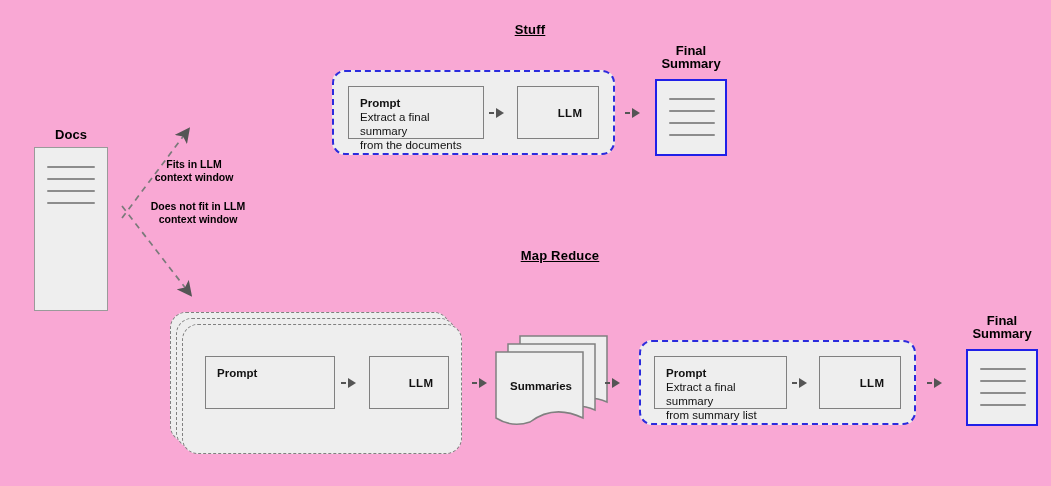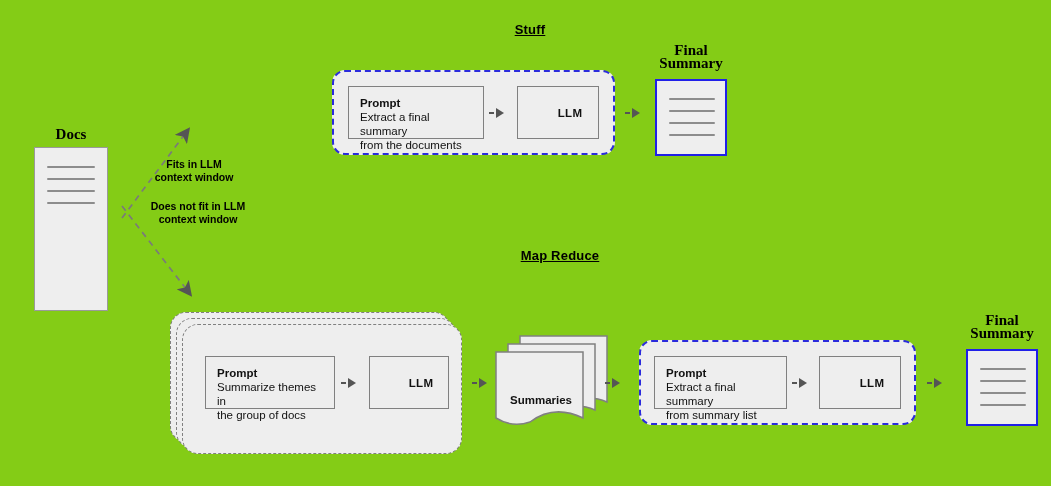--- a/index.html
+++ b/index.html
@@ -8,47 +8,46 @@
     background: #ffffff;
   }
   body {
     font-family: "Liberation Sans", sans-serif;
     -webkit-font-smoothing: antialiased;
   }
   #canvas {
     position: relative;
     width: 1051px;
     height: 486px;
-    background: #84cc16;
+    background: #f9a8d4;
     overflow: hidden;
   }
 
   
   .abs { position: absolute; box-sizing: border-box; }
 
   
   .section-title {
     font-size: 13px;
     font-weight: bold;
     color: #000000;
     text-decoration: underline;
     text-align: center;
     white-space: nowrap;
     letter-spacing: 0.2px;
   }
 
   
   .node-caption {
-    font-size: 15px;
+    font-size: 13px;
     font-weight: bold;
     color: #000000;
     text-align: center;
     line-height: 13px;
     white-space: pre-line;
-    font-family: Liberation Serif, serif;
   }
 
   
   .doc-box {
     background: #eeeeee;
     border: 1.5px solid #9a9a9a;
   }
   .doc-box.blue {
     border: 2px solid #2020e8;
   }
@@ -213,22 +212,20 @@
     <div class="doc-line" style="left:12px; top:41px; width:46px;"></div>
     <div class="doc-line" style="left:12px; top:53px; width:46px;"></div>
   </div>
 
   <div class="abs phase gray ghost" style="left:170px; top:312px; width:280px; height:130px;"></div>
   <div class="abs phase gray ghost" style="left:176px; top:318px; width:280px; height:130px;"></div>
   <div class="abs phase gray ghost" style="left:182px; top:324px; width:280px; height:130px;"></div>
 
   <div class="abs inner-box prompt-box" style="left:205px; top:356px; width:130px; height:53px;">
     <div class="prompt-title">Prompt</div>
-    <div class="prompt-body">Summarize themes in
-the group of docs</div>
   </div>
 
   <div class="abs connector" style="left:341px; top:377px;">
     <div class="stem"></div>
     <div class="head"></div>
   </div>
 
   <div class="abs inner-box llm-box" style="left:369px; top:356px; width:80px; height:53px;">
     <span class="llm-label">LLM</span>
   </div>
@@ -240,21 +237,21 @@
 
   <div class="summaries-wrap" style="left:494px; top:330px; width:120px; height:100px;">
     <svg width="120" height="100" style="display:block; overflow:visible;">
 
       <path d="M26,6 L113,6 L113,72 Q95,64 76,72 L26,72 Z" fill="#eeeeee" stroke="#808080" stroke-width="1.5"></path>
 
       <path d="M14,14 L101,14 L101,80 Q83,72 64,80 L14,80 Z" fill="#eeeeee" stroke="#808080" stroke-width="1.5"></path>
 
       <path d="M2,22 L89,22 L89,88 Q60,74 36,92 Q18,98 2,88 Z" fill="#eeeeee" stroke="#808080" stroke-width="1.5"></path>
     </svg>
-    <div class="summaries-label" style="left:10px; top:64px; width:74px; text-align:center;">Summaries</div>
+    <div class="summaries-label" style="left:10px; top:50px; width:74px; text-align:center;">Summaries</div>
   </div>
 
   <div class="abs connector" style="left:605px; top:377px;">
     <div class="stem"></div>
     <div class="head"></div>
   </div>
 
   <div class="abs phase" style="left:639px; top:340px; width:277px; height:85px;"></div>
 
   <div class="abs inner-box prompt-box" style="left:654px; top:356px; width:133px; height:53px;">

